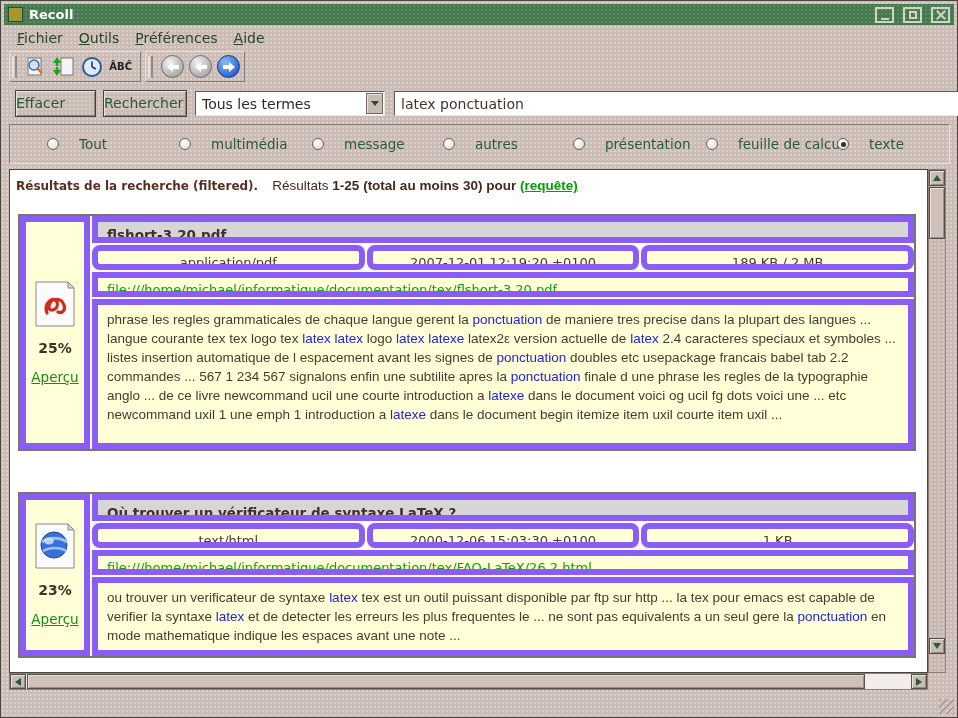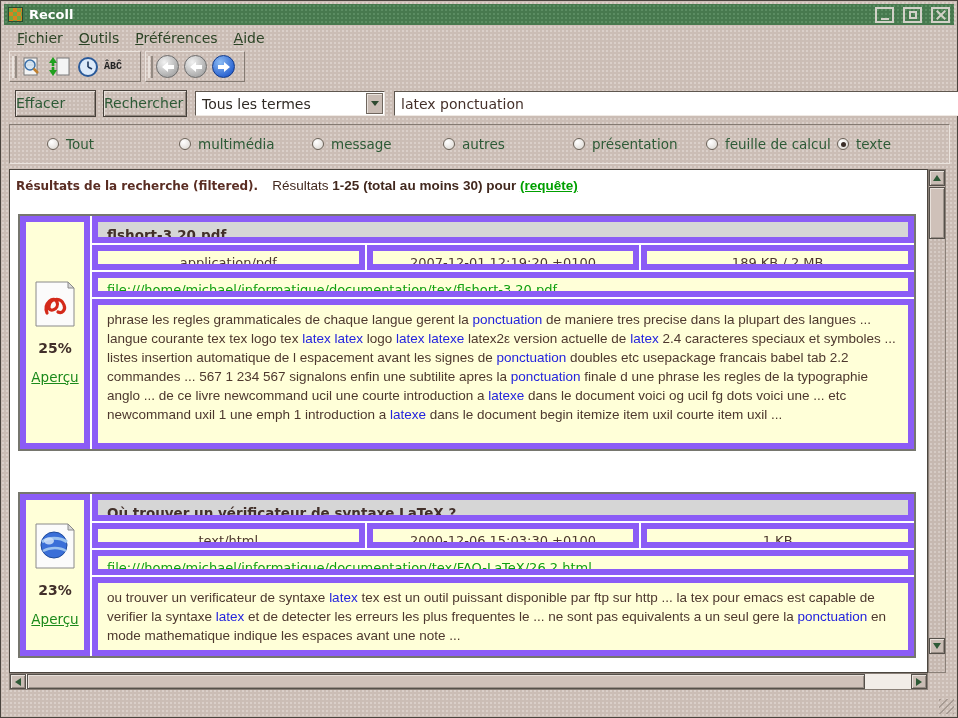--- a/index.html
+++ b/index.html
@@ -51,21 +51,21 @@
   .mkey { text-decoration: underline; }
 
   
   .tool-group {
     position: absolute; top: 50px; height: 31px;
     border: 1px solid; border-color: #eae3dd #857b73 #857b73 #eae3dd;
     display: flex; align-items: center; padding: 2px 3px 2px 2px;
   }
   .grip { width: 5px; height: 22px; margin-right: 3px;
     border-left: 2px solid #e9e2dc; border-right: 2px solid #948a82; }
-  .tool-btn { width: 28px; height: 26px; display: flex; align-items: center; justify-content: flex-start; font-family: Liberation Mono, monospace; }
+  .tool-btn { width: 28px; height: 26px; display: flex; align-items: center; justify-content: flex-end; }
   .abc-text { font-size: 10px; font-weight: bold; color: #222; letter-spacing: 0; }
   .nav-circle { width: 23px; height: 23px; border-radius: 50%; display: flex; align-items: center; justify-content: center; }
   .nav-gray { background: radial-gradient(circle at 35% 30%, #f2f2f2, #a9a9a9 75%, #7d7d7d); border: 1px solid #6e6e6e; }
   .nav-blue { background: radial-gradient(circle at 35% 30%, #8cbcf4, #2a62d0 75%, #143a90); border: 1px solid #123a8a; }
 
   
   .push-btn {
     position: absolute; top: 89px; height: 27px;
     background-color: #c9bcb4;
     background-image: radial-gradient(#d8cdc7 1px, rgba(0,0,0,0) 1.3px); background-size: 4px 4px;
@@ -86,21 +86,21 @@
     box-shadow: inset 1px 1px 0 #eae3dd;
     display: flex; align-items: center; justify-content: center;
   }
   .tri-down { width: 0; height: 0; border-left: 4px solid transparent; border-right: 4px solid transparent; border-top: 5px solid #2d4a30; }
 
   
   .filter-panel {
     position: absolute; left: 8px; top: 123px; width: 941px; height: 40px;
     border: 1px solid; border-color: #857b73 #eae3dd #eae3dd #857b73;
   }
-  .radio-item { position: absolute; top: 50%; transform: translateY(-50%); display: flex; align-items: center; gap: 7px; cursor: default; padding-left: 19px; }
+  .radio-item { position: absolute; top: 50%; transform: translateY(-50%); display: flex; align-items: center; gap: 20px; cursor: default; padding-left: 19px; }
   .rdot { width: 12px; height: 12px; border-radius: 50%; border: 1px solid #6b6258;
     background: radial-gradient(circle at 35% 30%, #ffffff, #d9d4ce); display: flex; align-items: center; justify-content: center; }
   .rdot.sel::after { content: ""; width: 5px; height: 5px; border-radius: 50%; background: #3a2e28; }
   .rlabel { color: #2d5a36; font-size: 13.5px; }
 
   
   .results-panel {
     position: absolute; left: 8px; top: 168px; width: 919px; height: 504px;
     background: #ffffff; border: 1px solid #4c463f; overflow: hidden;
   }
@@ -115,21 +115,21 @@
     position: absolute; left: 8px; width: 898px;
     border: 2px solid #76766e; background: #ffffff;
     display: grid; grid-template-columns: 70px 1fr; gap: 2px; padding: 0;
   }
   .card-1 { top: 44px; height: 237px; grid-template-rows: 27px 25px 25px 1fr; }
   .card-2 { top: 322px; height: 166px; grid-template-rows: 27px 25px 25px 1fr; }
   .cell { border: 6px solid #8b5cf6; background: #ffffd8; }
   .icon-col { grid-row: 1 / 5; display: flex; flex-direction: column; align-items: center; justify-content: center; gap: 13px; }
   .title-cell { background: #d6d6d6; font-weight: bold; font-size: 13.5px; color: #42302a; padding: 5px 9px; white-space: nowrap; overflow: hidden; }
   .info-row { display: grid; grid-template-columns: 1fr 1fr 1fr; gap: 2px; border: none; background: #ffffff; }
-  .info-cell { text-align: center; padding: 4px 1px; color: #4d382e; font-size: 13px; white-space: nowrap; overflow: hidden; }
+  .info-cell { text-align: center; padding: 4px 1px; color: #4d382e; font-size: 13px; white-space: nowrap; overflow: hidden; border-radius: 8px; }
   .url-cell { padding: 4px 9px; font-size: 13px; white-space: nowrap; overflow: hidden; }
   .url-link { color: #11a011; text-decoration: underline; cursor: pointer; }
   .snippet-cell { padding: 5px 9px; font-family: "Liberation Sans", sans-serif; font-size: 13.5px; line-height: 19px; color: #4d382e; overflow: hidden; }
   .hl { color: #2323dd; }
   .relevance { font-weight: bold; font-size: 14px; color: #42302a; }
   .preview-link { color: #1b8a1b; text-decoration: underline; font-size: 13.5px; cursor: pointer; }
   .doc-icon { width: 42px; height: 46px; }
 
   
   .vscroll { position: absolute; left: 927px; top: 168px; width: 18px; height: 504px;

